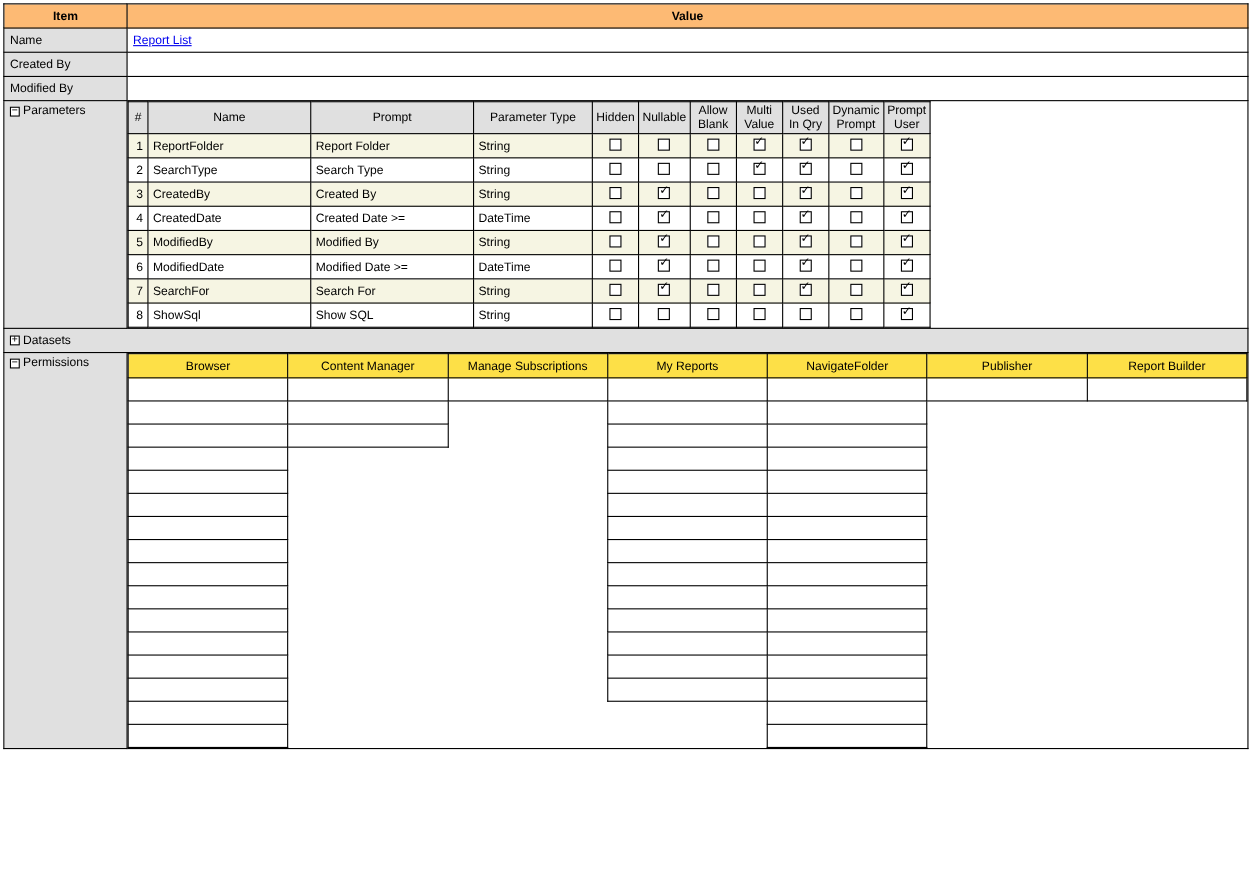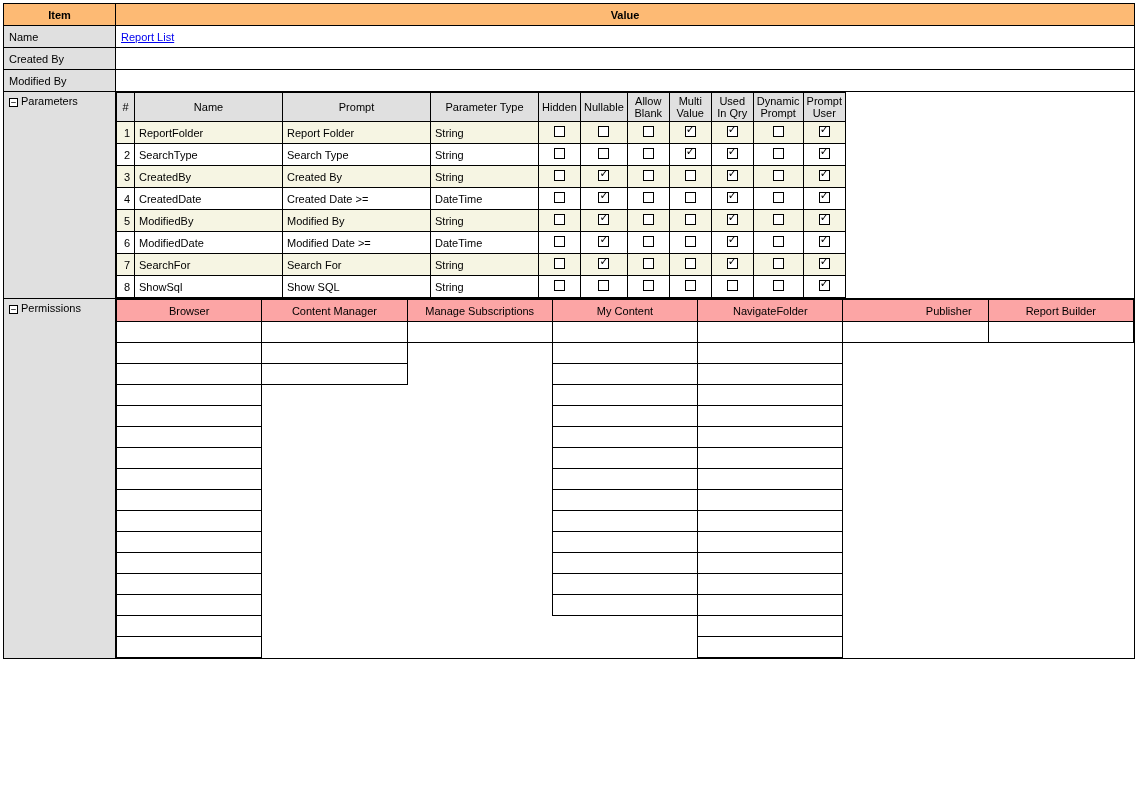--- a/index.html
+++ b/index.html
@@ -106,24 +106,24 @@
   .col-name { width: 148px; }
   .col-prompt { width: 148px; margin-left: 12px; }
   .col-ptype { width: 108px; }
 
   
   .perm {
     border-collapse: collapse;
     width: 100%;
   }
   .perm th {
-    background: #fca5a5;
+    background: #fde047;
     font-weight: normal;
     text-align: center;
-    padding: 3px 16px;
+    padding: 3px 0;
   }
   .perm td {
     height: 21px;
     padding: 0;
   }
   .noborder {
     border: none !important;
   }
   .value-col.nopad {
     padding: 0;
@@ -278,35 +278,40 @@
                 <td class="chk"><span class="chkbox"></span></td>
                 <td class="chk"><span class="chkbox"></span></td>
                 <td class="chk"><span class="chkbox"></span></td>
                 <td class="chk"><span class="chkbox on"></span></td>
               </tr>
             </tbody>
         </table>
       </td>
     </tr>
 
+    <tr>
+      <td class="label-col" colspan="2">
+        <span class="expander">+</span><span>Datasets</span>
+      </td>
+    </tr>
 
     <tr>
       <td class="label-col" style="vertical-align:top;">
         <span class="expander">−</span><span>Permissions</span>
       </td>
       <td class="value-col nopad">
         <table class="perm">
           <thead>
             <tr id="perm-headers">
                 <th style="width: 145px;">Browser</th>
                 <th style="width: 145px; margin-top: 28px;">Content Manager</th>
                 <th style="width: 145px;">Manage Subscriptions</th>
-                <th style="width: 145px;">My Content</th>
+                <th style="width: 145px;">My Reports</th>
                 <th style="width: 145px;">NavigateFolder</th>
-                <th style="width: 145px; text-align: right;">Publisher</th>
+                <th style="width: 145px;">Publisher</th>
                 <th style="width: 145px;">Report Builder</th>
               </tr>
           </thead>
           <tbody id="perm-rows">
               <tr>
                 <td></td>
                 <td></td>
                 <td></td>
                 <td></td>
                 <td></td>

